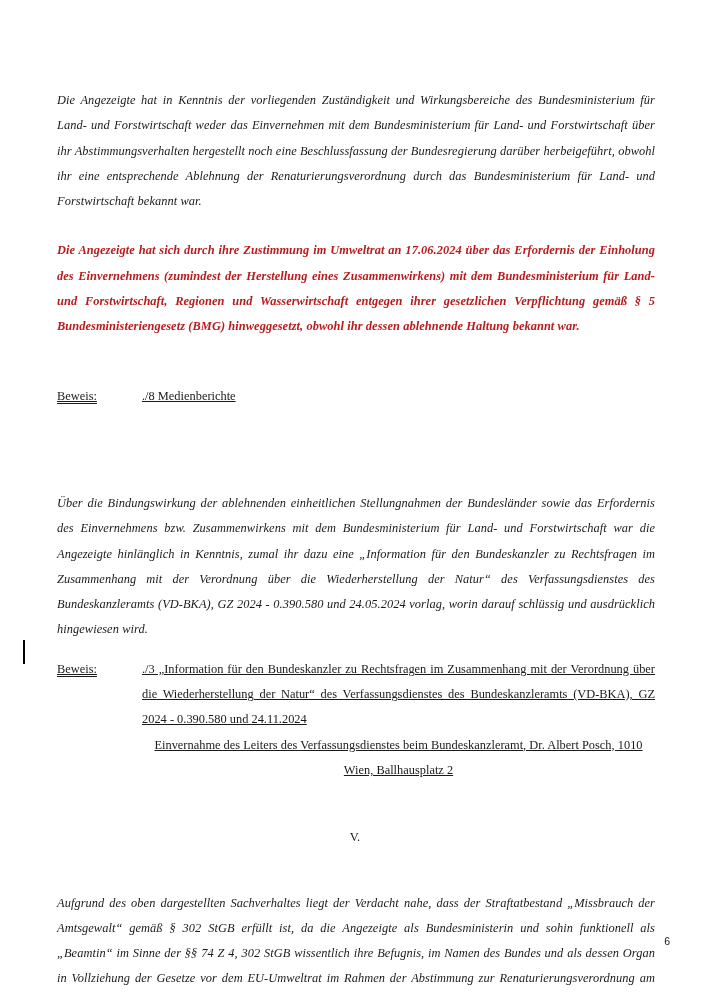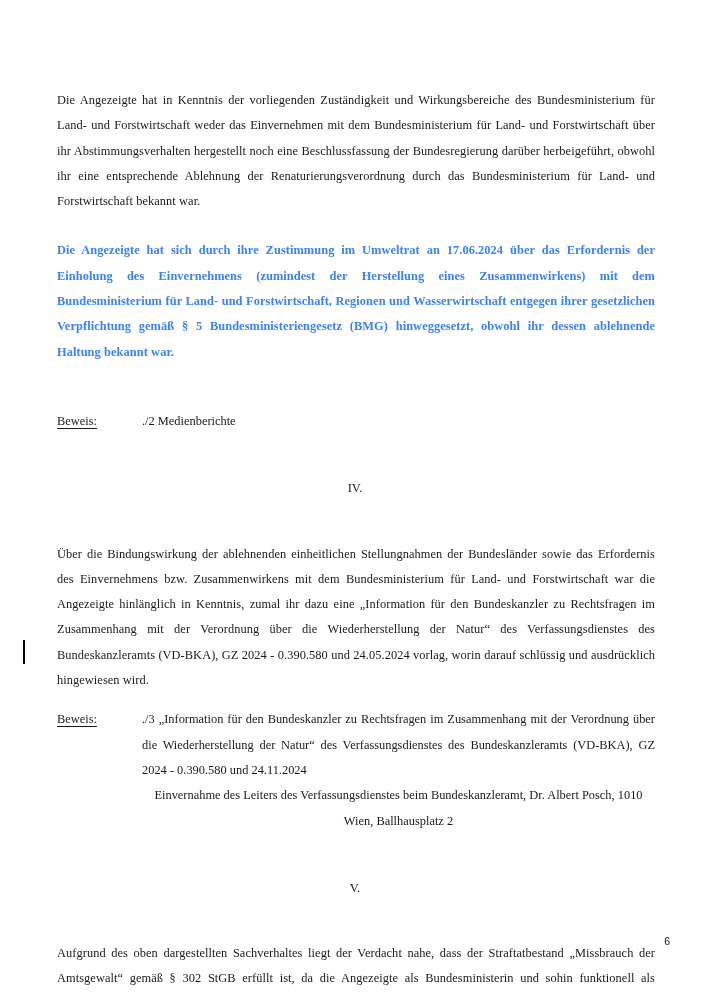--- a/index.html
+++ b/index.html
@@ -46,38 +46,40 @@
     line-height: 25.3px;
     text-align: justify;
     text-justify: inter-word;
     hyphens: none;
     letter-spacing: 0.06px;
     word-spacing: 0.1px;
   }
 
   .para {
     margin: 0;
+    font-style: italic;
   }
 
   .para.bold {
     font-weight: 700;
-    color: #3b82f6;
+    color: #b91c1c;
   }
 
   
   .gap-para  { height: 24px; }
   .gap-small { height: 14px; }
   .gap-sec   { height: 44px; }
   .gap-sec-b { height: 40px; }
   .gap-roman { height: 42px; }
 
   
   .beweis-row {
     display: flex;
     align-items: flex-start;
+    text-decoration: underline;
   }
   .beweis-label {
     flex: 0 0 85px;
     font-size: 12.4px;
     line-height: 25.3px;
     text-decoration: underline;
     text-underline-offset: 2.5px;
     text-decoration-thickness: 1px;
     white-space: nowrap;
   }
@@ -127,26 +129,25 @@
     <p class="para">Die Angezeigte hat in Kenntnis der vorliegenden Zuständigkeit und Wirkungsbereiche des Bundesministerium für Land- und Forstwirtschaft weder das Einvernehmen mit dem Bundesministerium für Land- und Forstwirtschaft über ihr Abstimmungsverhalten hergestellt noch eine Beschlussfassung der Bundesregierung darüber herbeigeführt, obwohl ihr eine entsprechende Ablehnung der Renaturierungsverordnung durch das Bundesministerium für Land- und Forstwirtschaft bekannt war.</p>
 
     <div class="gap-para"></div>
 
     <p class="para bold">Die Angezeigte hat sich durch ihre Zustimmung im Umweltrat an 17.06.2024 über das Erfordernis der Einholung des Einvernehmens (zumindest der Herstellung eines Zusammenwirkens) mit dem Bundesministerium für Land- und Forstwirtschaft, Regionen und Wasserwirtschaft entgegen ihrer gesetzlichen Verpflichtung gemäß § 5 Bundesministeriengesetz (BMG) hinweggesetzt, obwohl ihr dessen ablehnende Haltung bekannt war.</p>
 
     <div class="gap-sec"></div>
 
     <div class="beweis-row">
       <div class="beweis-label">Beweis:</div>
-      <div class="beweis-body nojust">./2 Medienberichte</div>
+      <div class="beweis-body nojust">./8 Medienberichte</div>
     </div>
 
     <div class="gap-roman"></div>
 
-    <div class="roman">IV.</div>
 
     <div class="gap-sec-b"></div>
 
     <p class="para">Über die Bindungswirkung der ablehnenden einheitlichen Stellungnahmen der Bundesländer sowie das Erfordernis des Einvernehmens bzw. Zusammenwirkens mit dem Bundesministerium für Land- und Forstwirtschaft war die Angezeigte hinlänglich in Kenntnis, zumal ihr dazu eine „Information für den Bundeskanzler zu Rechtsfragen im Zusammenhang mit der Verordnung über die Wiederherstellung der Natur“ des Verfassungsdienstes des Bundeskanzleramts (VD-BKA), GZ 2024 - 0.390.580 und 24.05.2024 vorlag, worin darauf schlüssig und ausdrücklich hingewiesen wird.</p>
 
     <div class="gap-small"></div>
 
     <div class="beweis-row">
       <div class="beweis-label">Beweis:</div>
       <div class="beweis-body">

